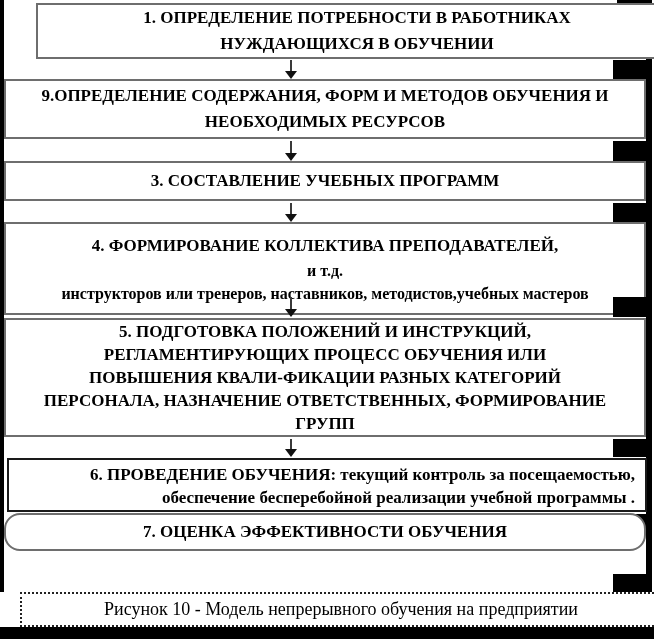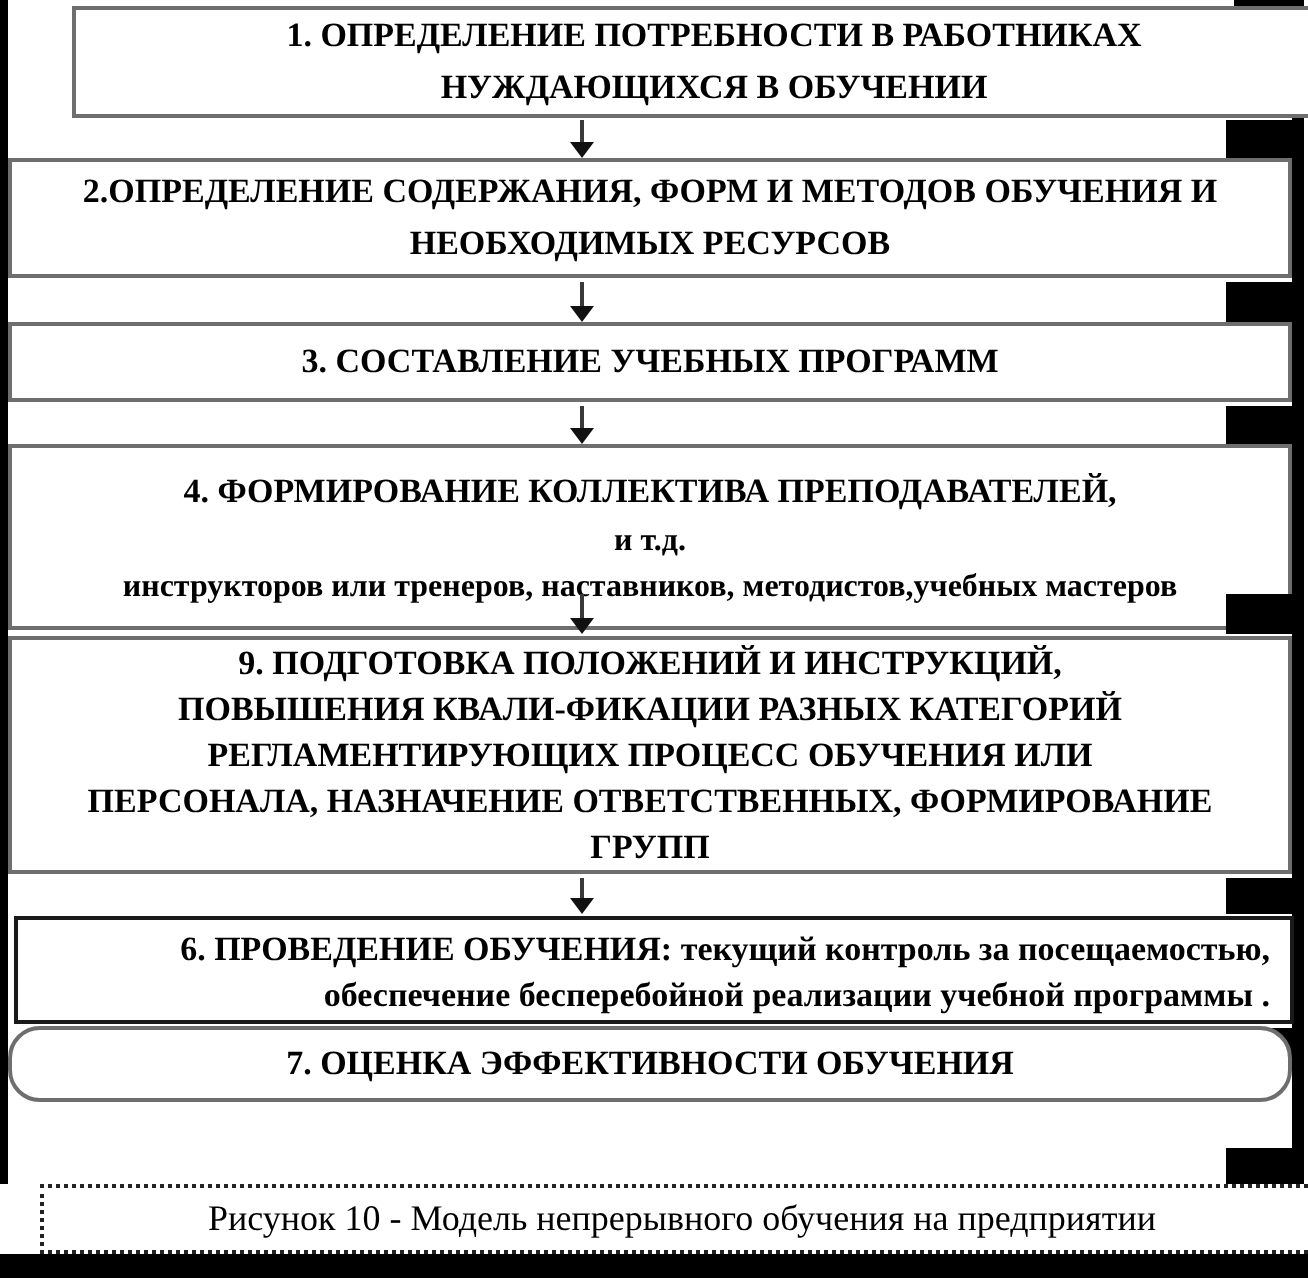--- a/index.html
+++ b/index.html
@@ -75,21 +75,21 @@
     <div class="ln">1. ОПРЕДЕЛЕНИЕ ПОТРЕБНОСТИ В РАБОТНИКАХ</div>
     <div class="ln">НУЖДАЮЩИХСЯ В ОБУЧЕНИИ</div>
   </div>
   <div class="arrow" style="top:60px;height:19px;">
     <div class="shaft" style="height:12px;"></div>
     <div class="head"></div>
   </div>
   <div class="gap-square" style="top:60px;height:19px;"></div>
 
   <div class="box" style="top:79px;height:60px;">
-    <div class="ln">2.ОПРЕДЕЛЕНИЕ СОДЕРЖАНИЯ, ФОРМ И МЕТОДОВ ОБУЧЕНИЯ И</div>
+    <div class="ln">9.ОПРЕДЕЛЕНИЕ СОДЕРЖАНИЯ, ФОРМ И МЕТОДОВ ОБУЧЕНИЯ И</div>
     <div class="ln">НЕОБХОДИМЫХ РЕСУРСОВ</div>
   </div>
   <div class="arrow" style="top:141px;height:20px;">
     <div class="shaft" style="height:13px;"></div>
     <div class="head"></div>
   </div>
   <div class="gap-square" style="top:141px;height:20px;"></div>
 
   <div class="box" style="top:161px;height:40px;">
     <div class="ln">3. СОСТАВЛЕНИЕ УЧЕБНЫХ ПРОГРАММ</div>
@@ -105,23 +105,23 @@
     <div class="ln-sub">и т.д.</div>
     <div class="ln-sub">инструкторов или тренеров, наставников, методистов,учебных мастеров</div>
   </div>
   <div class="arrow" style="top:297px;height:20px;">
     <div class="shaft" style="height:13px;"></div>
     <div class="head"></div>
   </div>
   <div class="gap-square" style="top:297px;height:20px;"></div>
 
   <div class="box box5" style="top:318px;height:119px;">
-    <div class="ln">9. ПОДГОТОВКА ПОЛОЖЕНИЙ И ИНСТРУКЦИЙ,</div>
+    <div class="ln">5. ПОДГОТОВКА ПОЛОЖЕНИЙ И ИНСТРУКЦИЙ,</div>
+    <div class="ln">РЕГЛАМЕНТИРУЮЩИХ ПРОЦЕСС ОБУЧЕНИЯ ИЛИ</div>
     <div class="ln">ПОВЫШЕНИЯ КВАЛИ-ФИКАЦИИ РАЗНЫХ КАТЕГОРИЙ</div>
-    <div class="ln">РЕГЛАМЕНТИРУЮЩИХ ПРОЦЕСС ОБУЧЕНИЯ ИЛИ</div>
     <div class="ln">ПЕРСОНАЛА, НАЗНАЧЕНИЕ ОТВЕТСТВЕННЫХ, ФОРМИРОВАНИЕ</div>
     <div class="ln">ГРУПП</div>
   </div>
   <div class="arrow" style="top:439px;height:18px;">
     <div class="shaft" style="height:11px;"></div>
     <div class="head"></div>
   </div>
   <div class="gap-square" style="top:439px;height:18px;"></div>
 
   <div class="box box6" style="top:458px;height:54px;">

